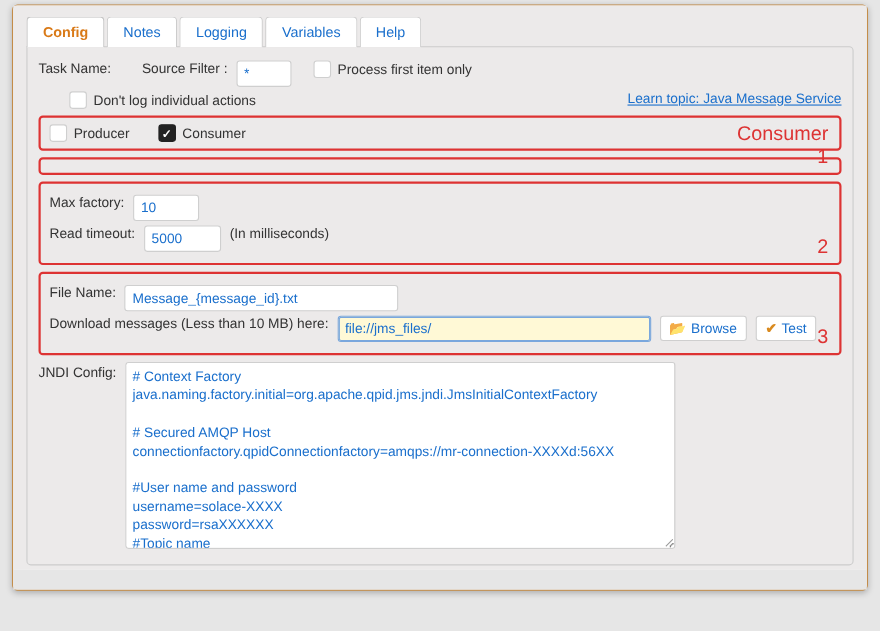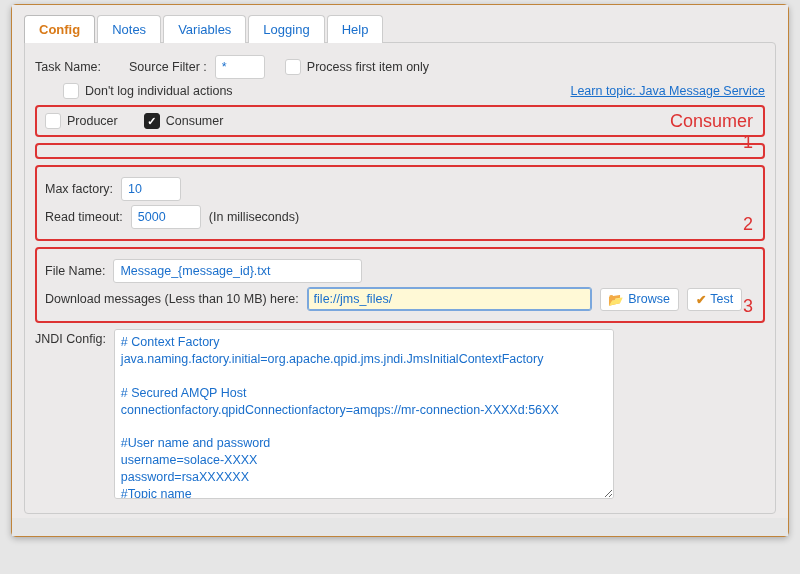--- a/index.html
+++ b/index.html
@@ -29,21 +29,21 @@
   .tab {
     padding:6px 14px; border:1px solid #cccccc; border-bottom:none;
     border-radius:4px 4px 0 0; background:#fff; color:#1a6fcc;
     cursor:pointer; font-size:13px;
   }
   .tab.active { color:#d97a18; font-weight:600; border-color:#bbb; position:relative; z-index:2; }
   .panel {
     border:1px solid #cccccc; border-radius:0 4px 4px 4px; background:#eceaea;
     padding:8px 10px 10px; margin-top:-1px;
   }
-  .row { display:flex; align-items:center; gap:8px; margin:4px 0; }
+  .row { display:flex; align-items:flex-start; gap:8px; margin:4px 0; }
   label.lab { color:#333; }
   input[type=text], textarea {
     border:1px solid #cfcfcf; border-radius:3px; padding:4px 6px;
     font:12.5px -apple-system, Arial, sans-serif; color:#1a6fcc;
     background:#fff;
   }
   input.yellow { background:#fff9d6; border-color:#7aa7dd; box-shadow:inset 0 0 0 1px #7aa7dd; }
   .linkish { color:#1a6fcc; text-decoration:underline; cursor:pointer; }
   .checkbox {
     width:16px; height:16px; border:1px solid #cfcfcf; border-radius:3px; background:#fff;
@@ -70,22 +70,22 @@
 </style>
 </head>
 <body>
 
 <div class="dialog">
 
   <div class="body">
     <div class="tabs">
       <div class="tab active">Config</div>
       <div class="tab">Notes</div>
+      <div class="tab">Logging</div>
       <div class="tab">Variables</div>
-      <div class="tab">Logging</div>
       <div class="tab">Help</div>
     </div>
 
     <div class="panel">
 
       <div class="row">
         <label class="lab">Task Name:</label>
         <label class="lab" style="margin-left:20px">Source Filter :</label>
         <input type="text" style="width: 50px;" value="*">
         <span style="margin-left:12px; display:flex; align-items:center; gap:6px">

